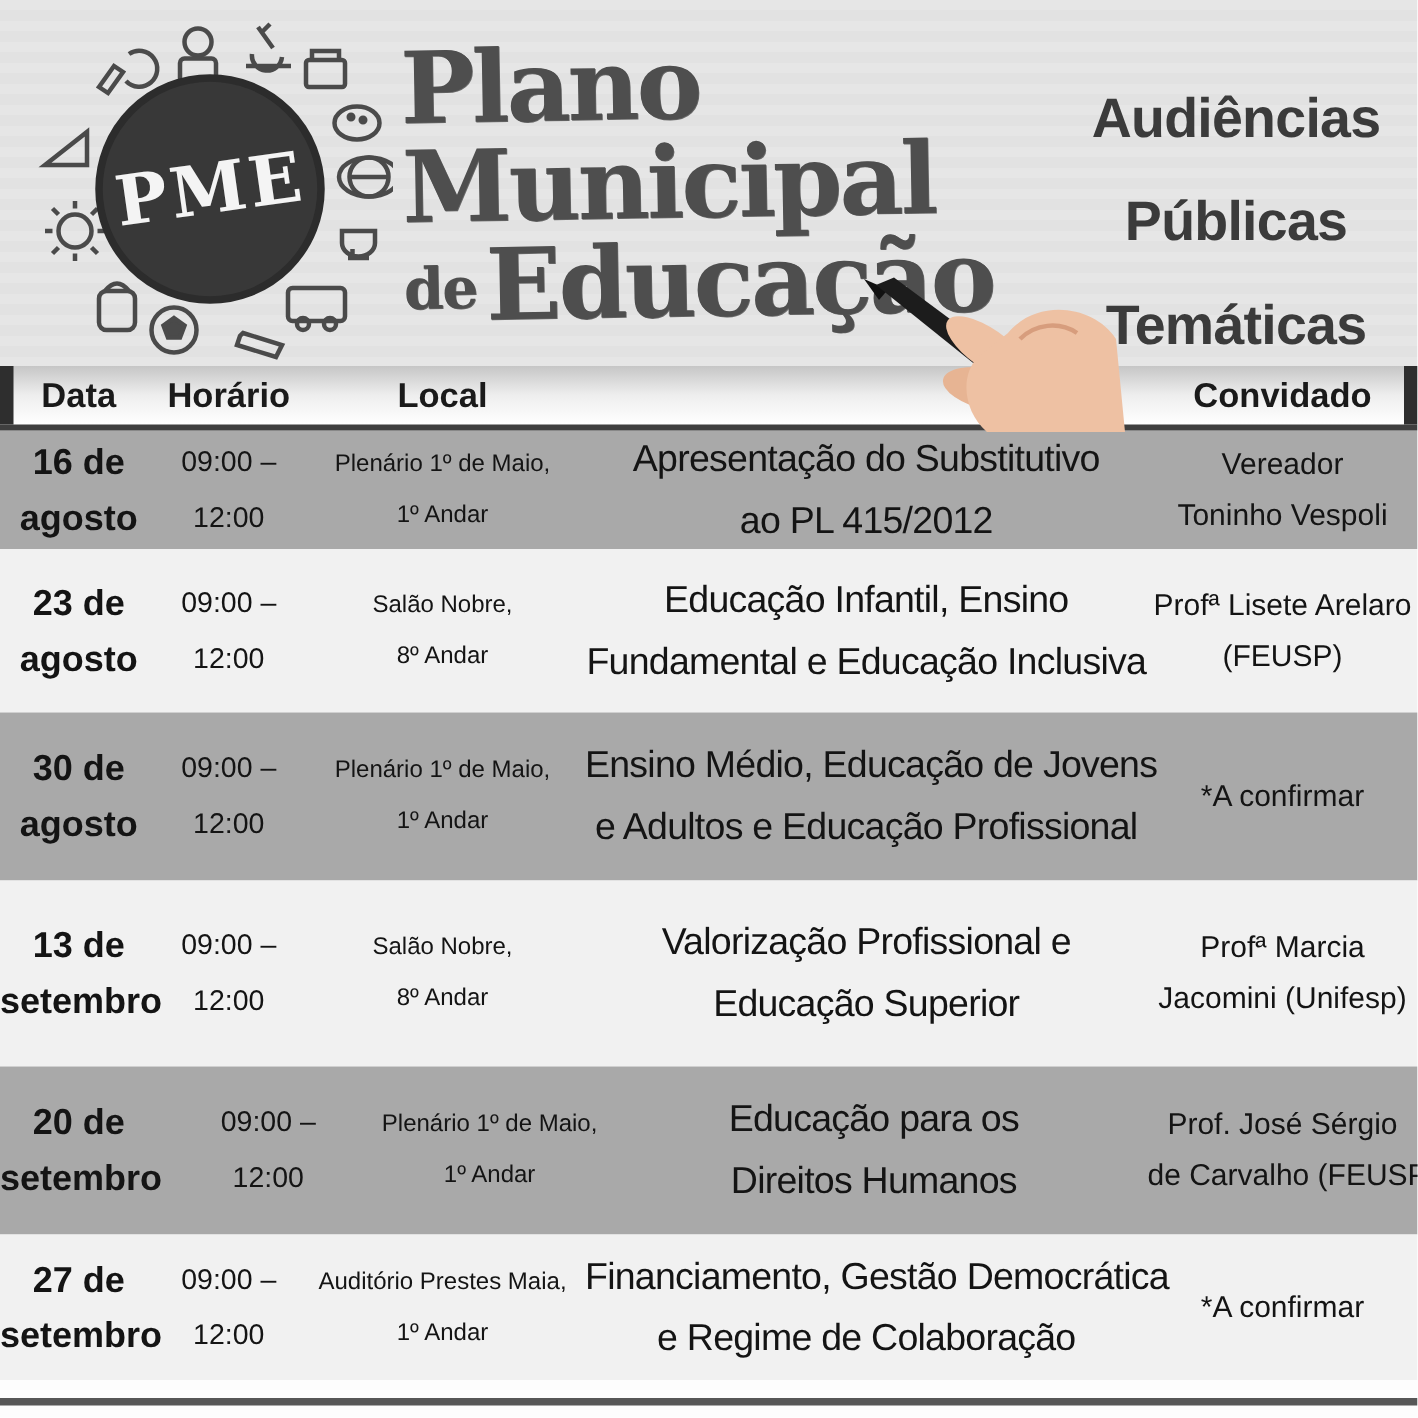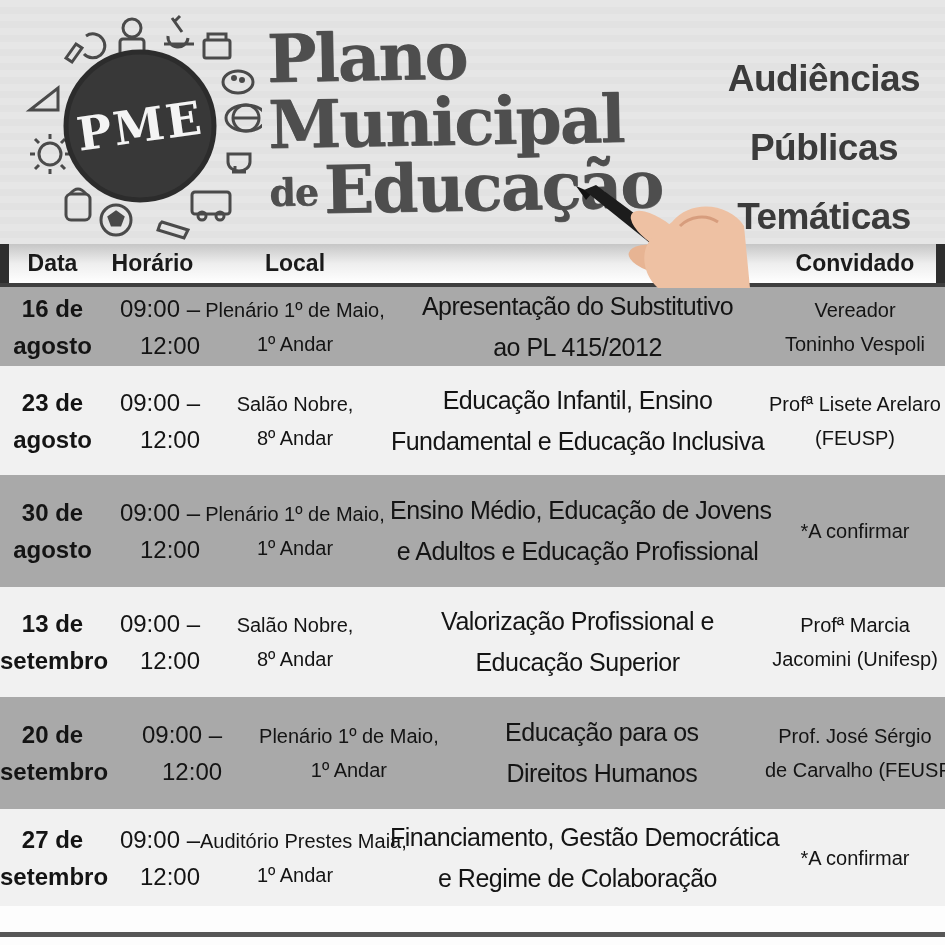--- a/index.html
+++ b/index.html
@@ -33,26 +33,26 @@
   .col-local{width:190px;text-align:center;}
   .col-theme{width:375px;text-align:center;}
   .col-guest{width:180px;text-align:center;}
 
   
   .tbody{position:absolute;top:287px;left:0;width:945px;z-index:1;}
   .row{display:flex;align-items:center;color:#141414;}
   .row.gray{background:var(--row-gray,#a9a9a9);}
   .row.light{background:var(--row-light,#f1f1f1);}
   .r1{height:79px;} .r2{height:109px;} .r3{height:112px;}
-  .r4{height:110px;} .r5{height:112px;gap:37px;} .r6{height:97px;}
+  .r4{height:124px;} .r5{height:112px;gap:37px;} .r6{height:97px;}
   .cell{white-space:nowrap;}
   .cell div{overflow:visible;}
   .date-cell{font-weight:bold;font-size:24px;line-height:37px;}
-  .time-cell{font-size:24px;line-height:37px;text-align:right;}
-  .local-cell{font-size:20px;line-height:34px;}
+  .time-cell{font-size:19px;line-height:37px;}
+  .local-cell{font-size:16px;line-height:34px;}
   .theme-cell{font-size:25px;line-height:41px;letter-spacing:-0.5px;}
   .guest-cell{font-size:20px;line-height:34px;}
 
   .bottom-rule{position:absolute;left:0;top:932px;width:945px;height:5px;background:#575757;}
 </style>
 </head>
 <body>
 
 <div class="page">
 

